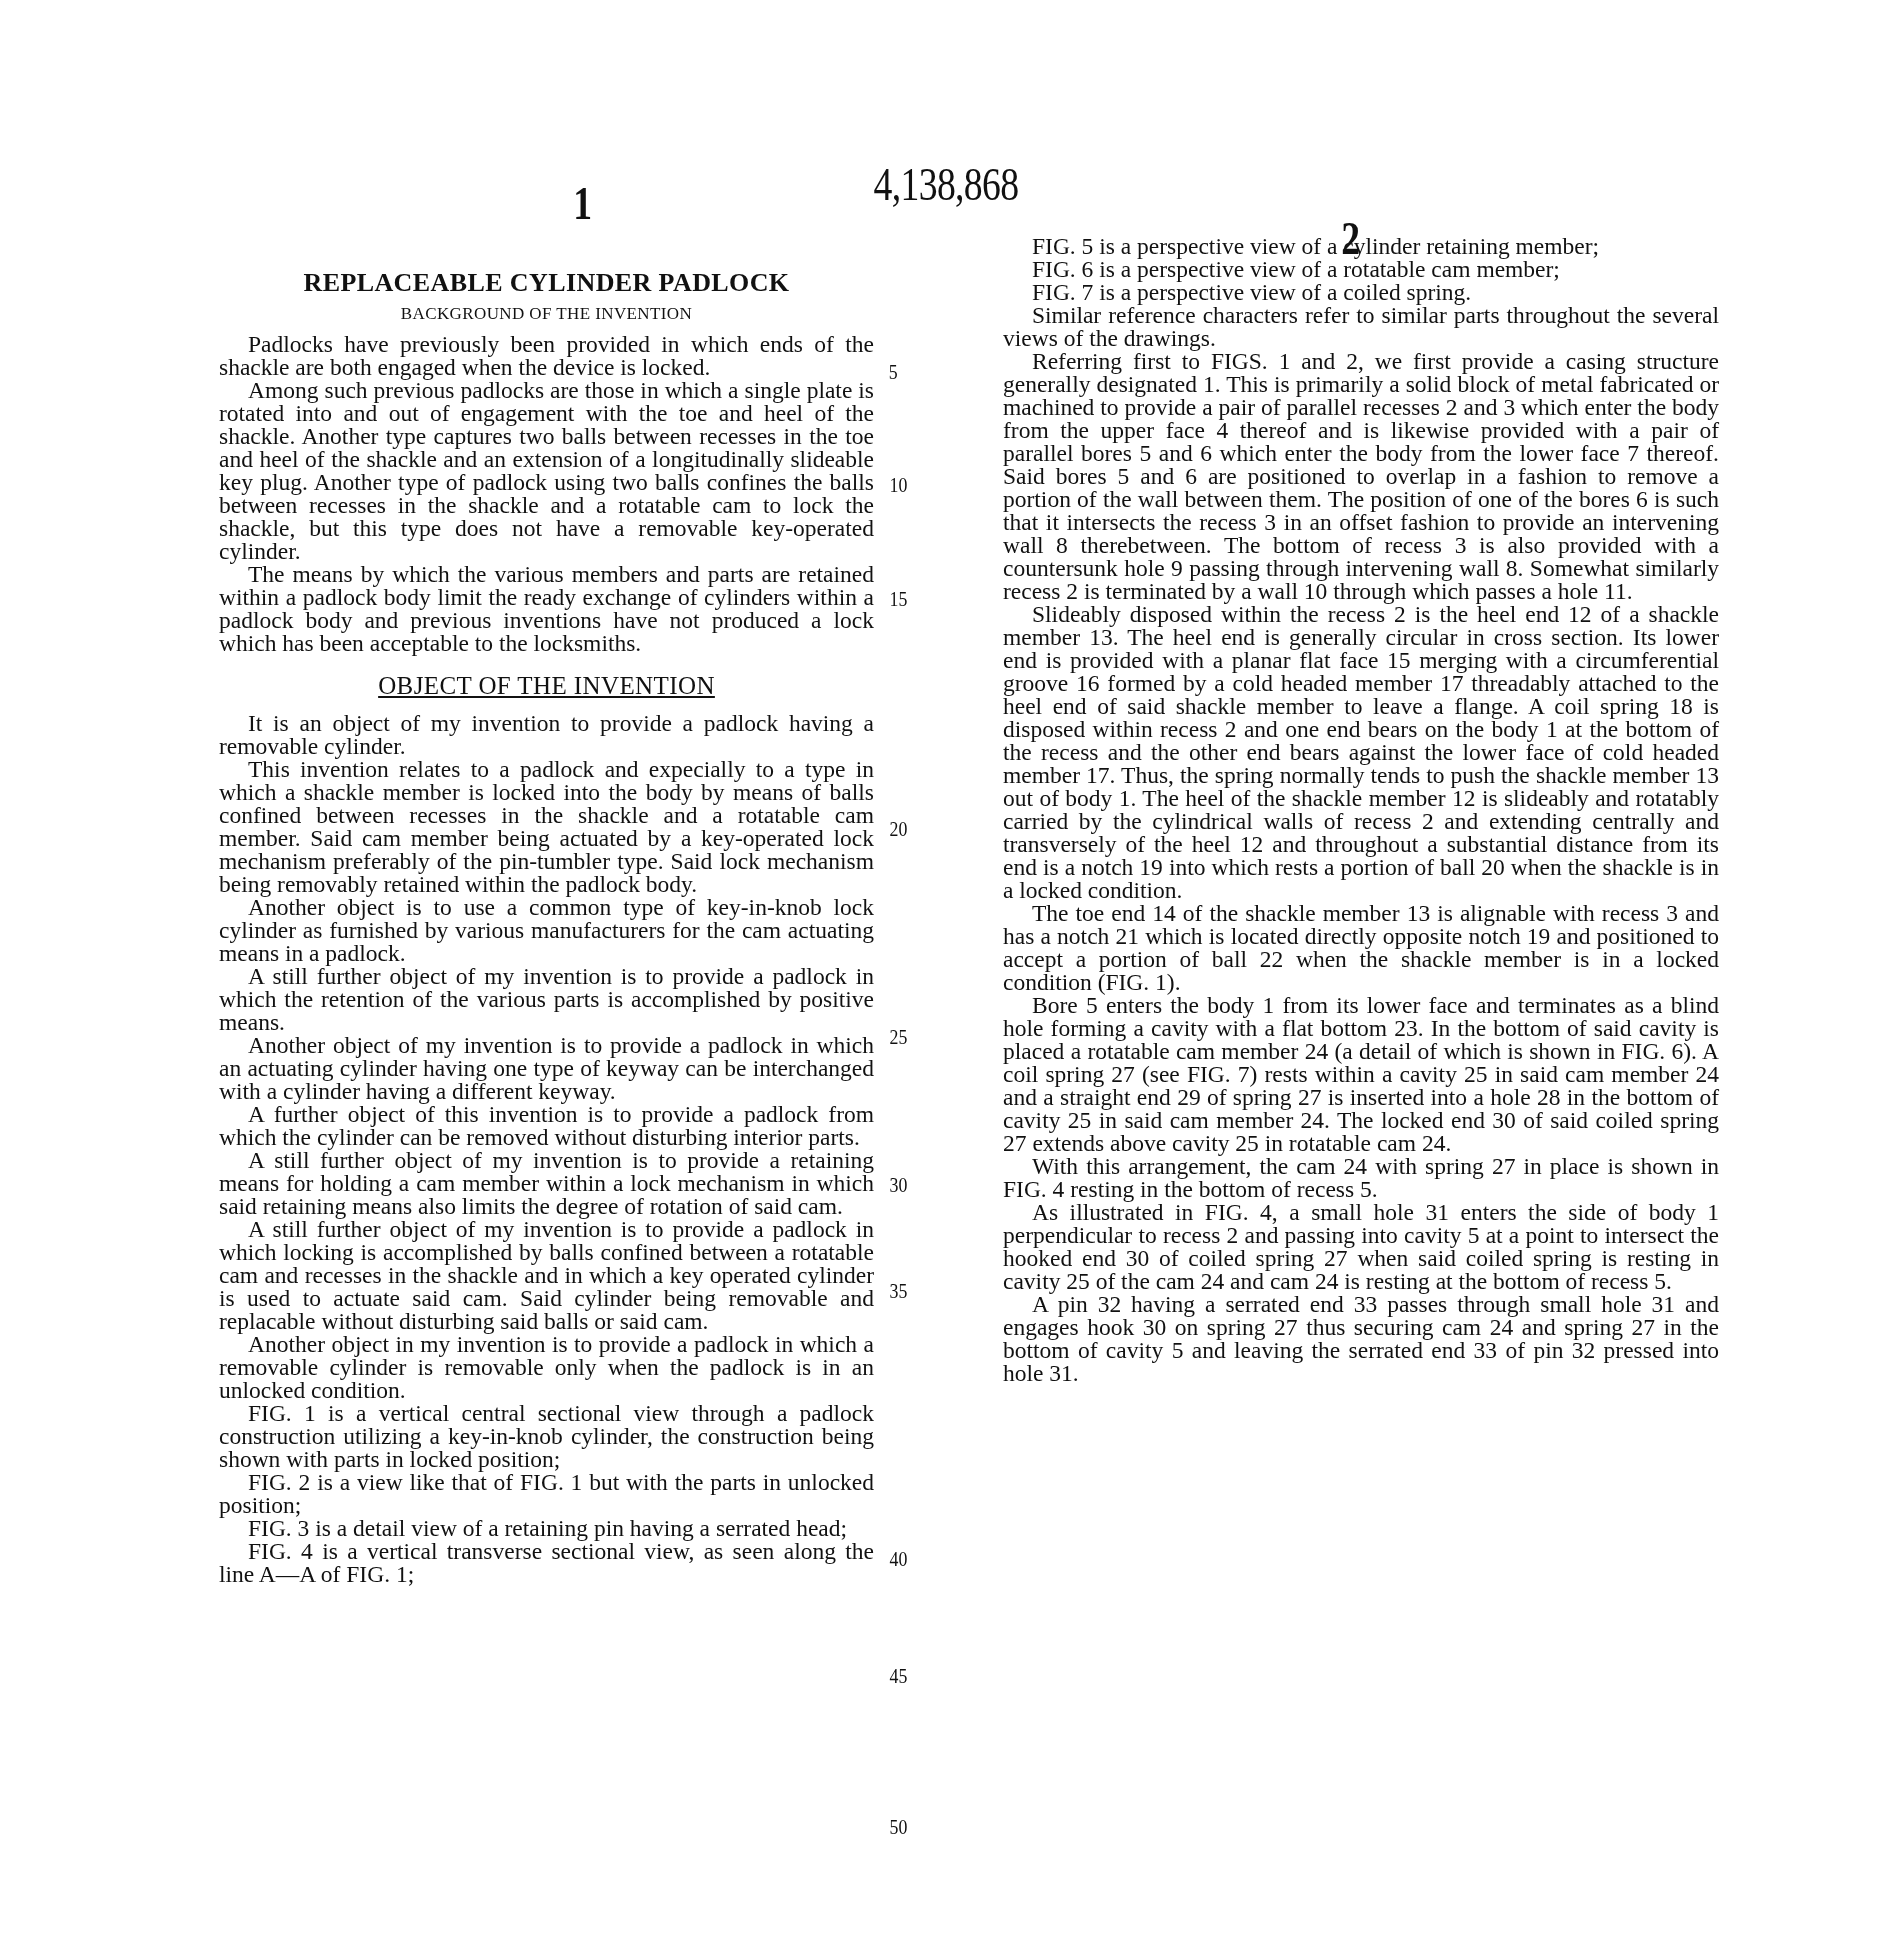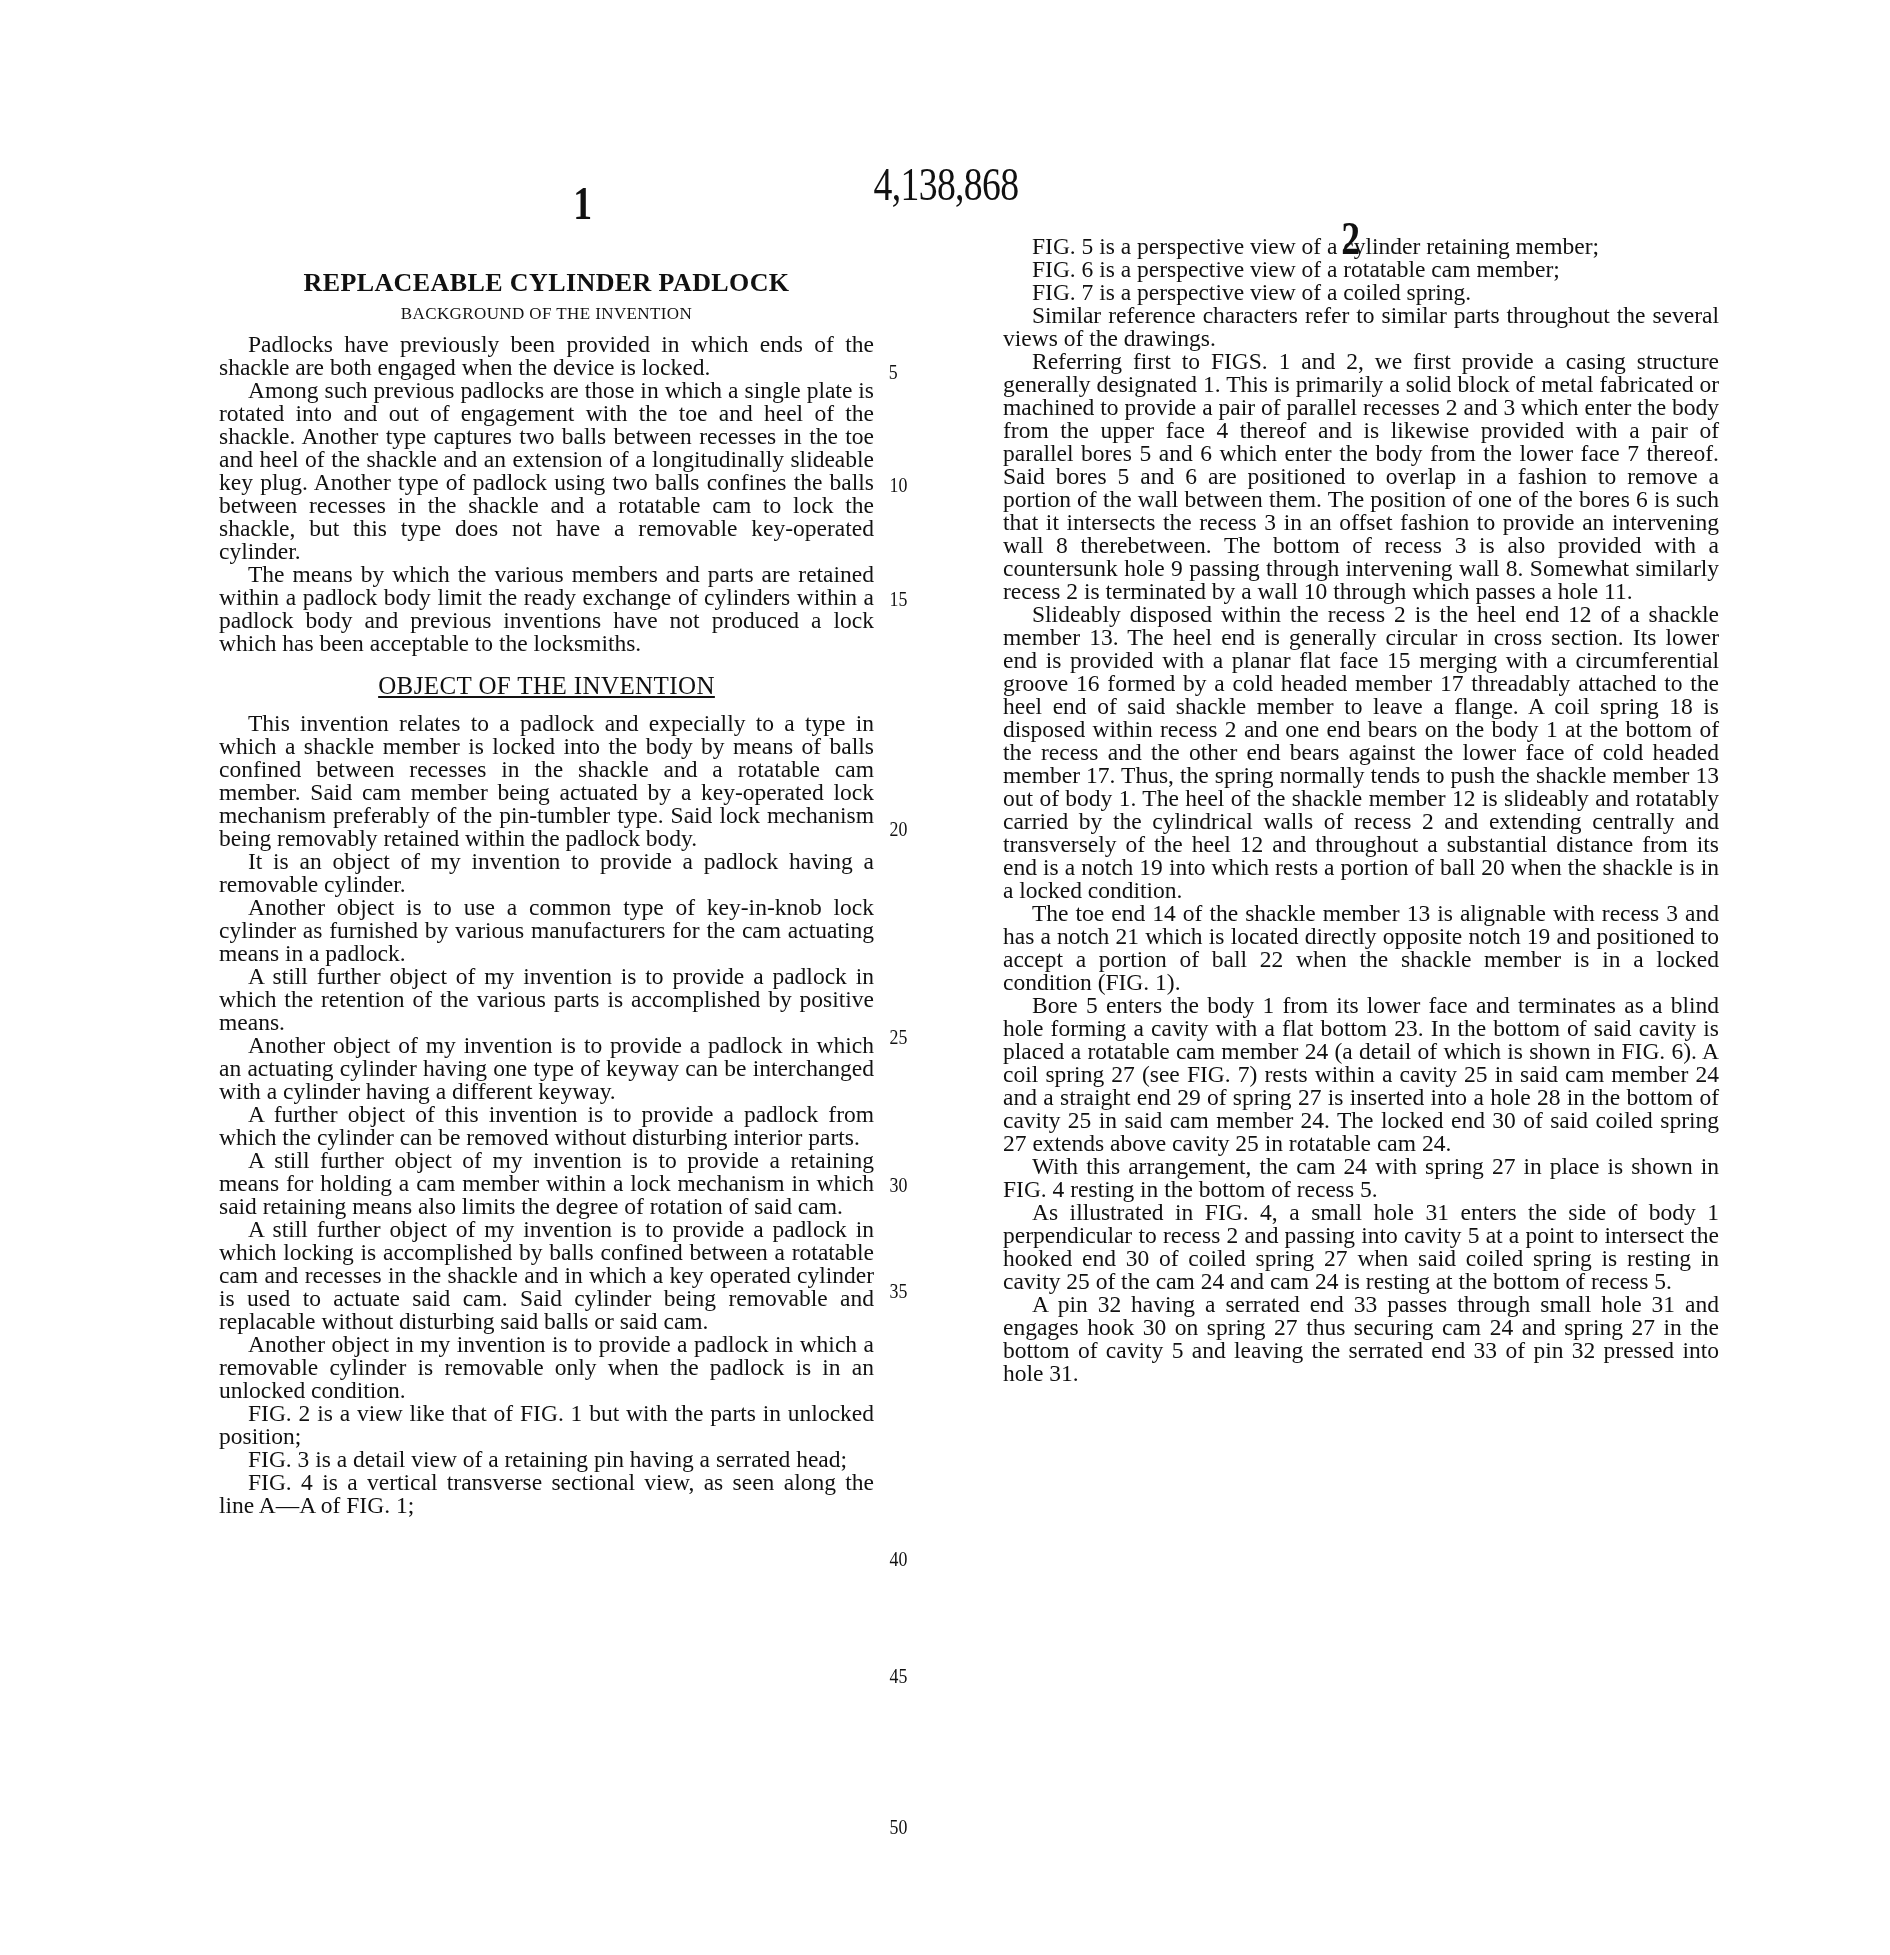--- a/index.html
+++ b/index.html
@@ -29,29 +29,30 @@
 <div class="colno left">1</div>
 <div class="colno right">2</div>
 
 <div class="column left">
   <p class="heading title">REPLACEABLE CYLINDER PADLOCK</p>
   <p class="heading section">BACKGROUND OF THE INVENTION</p>
   <p class="para">Padlocks have previously been provided in which ends of the shackle are both engaged when the device is locked.</p>
   <p class="para">Among such previous padlocks are those in which a single plate is rotated into and out of engagement with the toe and heel of the shackle. Another type captures two balls between recesses in the toe and heel of the shackle and an extension of a longitudinally slideable key plug. Another type of padlock using two balls confines the balls between recesses in the shackle and a rotatable cam to lock the shackle, but this type does not have a removable key-operated cylinder.</p>
   <p class="para">The means by which the various members and parts are retained within a padlock body limit the ready exchange of cylinders within a padlock body and previous inventions have not produced a lock which has been acceptable to the locksmiths.</p>
   <p class="heading section2">OBJECT OF THE INVENTION</p>
+  <p class="para">It is an object of my invention to provide a padlock having a removable cylinder.</p>
   <p class="para">This invention relates to a padlock and expecially to a type in which a shackle member is locked into the body by means of balls confined between recesses in the shackle and a rotatable cam member. Said cam member being actuated by a key-operated lock mechanism preferably of the pin-tumbler type. Said lock mechanism being removably retained within the padlock body.</p>
-  <p class="para">It is an object of my invention to provide a padlock having a removable cylinder.</p>
   <p class="para">Another object is to use a common type of key-in-knob lock cylinder as furnished by various manufacturers for the cam actuating means in a padlock.</p>
   <p class="para">A still further object of my invention is to provide a padlock in which the retention of the various parts is accomplished by positive means.</p>
   <p class="para">Another object of my invention is to provide a padlock in which an actuating cylinder having one type of keyway can be interchanged with a cylinder having a different keyway.</p>
   <p class="para">A further object of this invention is to provide a padlock from which the cylinder can be removed without disturbing interior parts.</p>
   <p class="para">A still further object of my invention is to provide a retaining means for holding a cam member within a lock mechanism in which said retaining means also limits the degree of rotation of said cam.</p>
   <p class="para">A still further object of my invention is to provide a padlock in which locking is accomplished by balls confined between a rotatable cam and recesses in the shackle and in which a key operated cylinder is used to actuate said cam. Said cylinder being removable and replacable without disturbing said balls or said cam.</p>
   <p class="para">Another object in my invention is to provide a padlock in which a removable cylinder is removable only when the padlock is in an unlocked condition.</p>
+  <p class="para">FIG. 1 is a vertical central sectional view through a padlock construction utilizing a key-in-knob cylinder, the construction being shown with parts in locked position;</p>
   <p class="para">FIG. 2 is a view like that of FIG. 1 but with the parts in unlocked position;</p>
   <p class="para">FIG. 3 is a detail view of a retaining pin having a serrated head;</p>
   <p class="para">FIG. 4 is a vertical transverse sectional view, as seen along the line A—A of FIG. 1;</p>
 </div>
 
 <div class="linenos">
   <span class="lineno" style="top:360px">5</span>
   <span class="lineno" style="top:473px">10</span>
   <span class="lineno" style="top:587px">15</span>
   <span class="lineno" style="top:817px">20</span>

